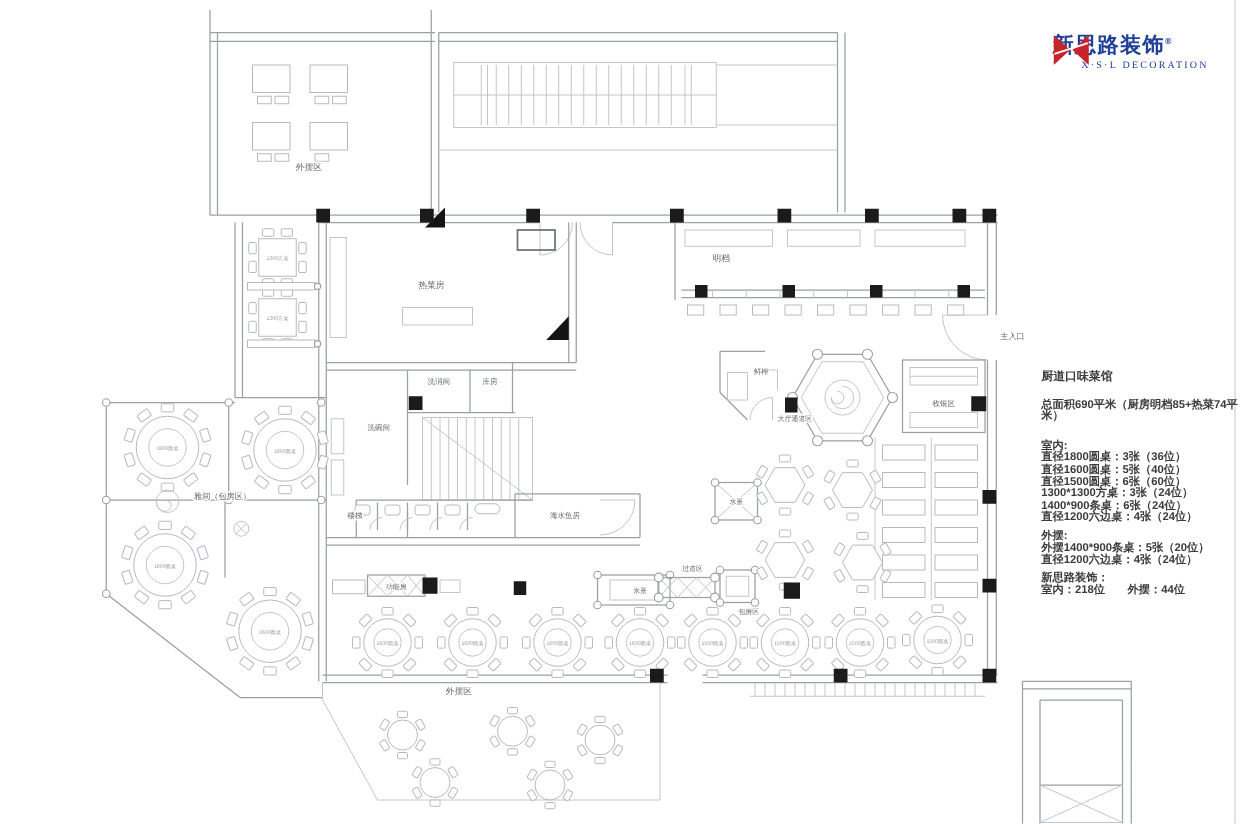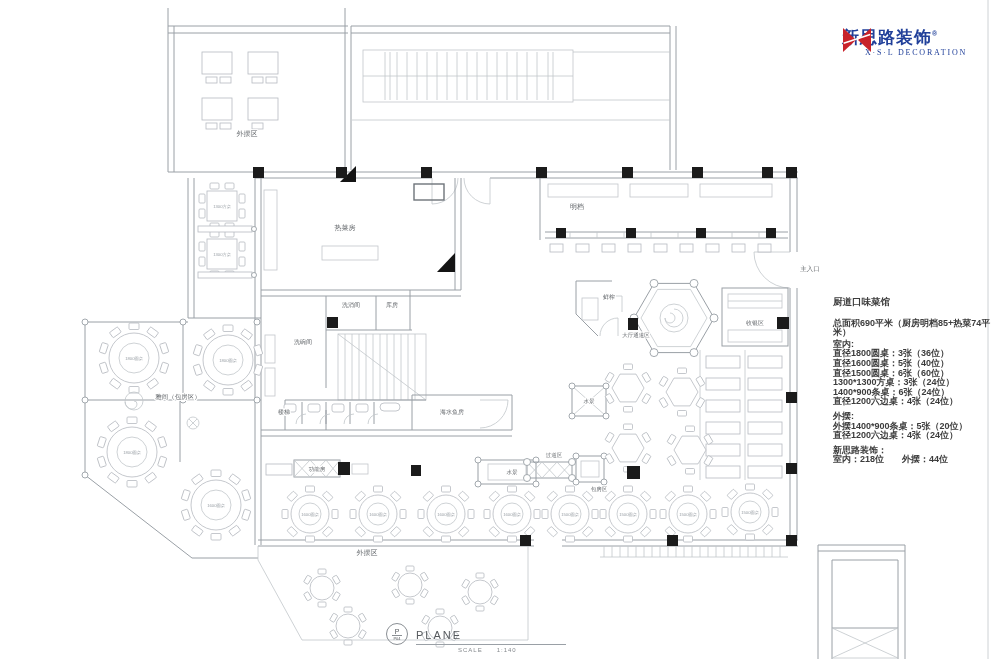--- a/index.html
+++ b/index.html
@@ -19,21 +19,21 @@
   .tlbl{fill:#9aa0a6;font-size:4.2px;text-anchor:middle;font-family:"Liberation Sans",sans-serif;}
   
   .logo{position:absolute;left:842px;top:25px;display:flex;gap:5px;align-items:flex-start;}
   .logo-txt{display:flex;flex-direction:column;}
   .logo-cn{color:#21409a;font-weight:bold;font-size:17px;letter-spacing:1px;line-height:18px;white-space:nowrap;}
   .logo-cn sup{font-size:7px;letter-spacing:0;}
   .logo-en{color:#21409a;font-size:8px;letter-spacing:1.8px;font-family:Liberation Serif, serif;margin-top:1px;white-space:nowrap;margin-left:23px;}
   
   .panel{position:absolute;left:833px;top:297px;width:158px;color:#3c3c3c;font-size:9px;line-height:9.6px;font-weight:bold;}
   .panel .pt{margin-bottom:12px;font-size:9.5px;}
-  .panel .area{margin-bottom:2px;}
+  .panel .area{margin-bottom:14px;}
   .panel .sec{margin-top:5px;}
   
   .tblock{position:absolute;left:386px;top:623px;width:220px;}
   .tb-row{display:flex;align-items:flex-end;gap:8px;}
   .tb-bubble{width:20px;height:20px;border:1px solid #8a8f94;border-radius:50%;
              display:flex;flex-direction:column;align-items:center;justify-content:center;
              color:#55595d;flex:0 0 auto;}
   .tb-bubble .bt{font-size:7px;line-height:7px;border-bottom:1px solid #8a8f94;padding:0 3px;}
   .tb-bubble .bb{font-size:4px;line-height:5px;}
   .tb-main{border-bottom:1px solid #9aa0a6;width:150px;padding-bottom:1px;}
@@ -537,29 +537,14 @@
   <div>1300*1300方桌：3张（24位）</div>
   <div>1400*900条桌：6张（24位）</div>
   <div>直径1200六边桌：4张（24位）</div>
   <div class="sec">外摆:</div>
   <div>外摆1400*900条桌：5张（20位）</div>
   <div>直径1200六边桌：4张（24位）</div>
   <div class="sec">新思路装饰：</div>
   <div>室内：218位　　外摆：44位</div>
 </div>
 
-<div class="tblock">
-  <div class="tb-row">
-    <div class="tb-bubble">
-      <div class="bt">P</div>
-      <div class="bb">P04</div>
-    </div>
-    <div class="tb-main">
-      <span class="tb-title">PLANE</span>
-    </div>
-  </div>
-  <div class="tb-scale">
-    <span>SCALE</span>
-    <span>1:140</span>
-  </div>
+
 </div>
 
-</div>
-
 </body></html>

